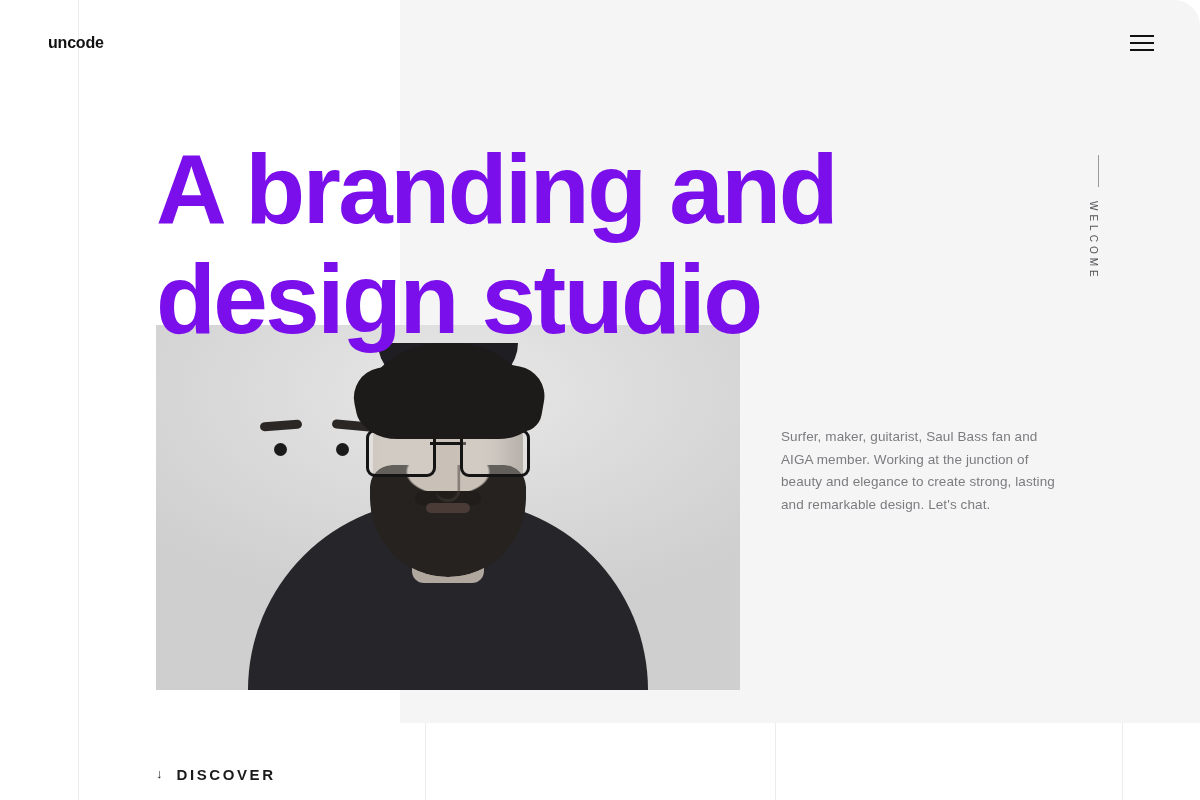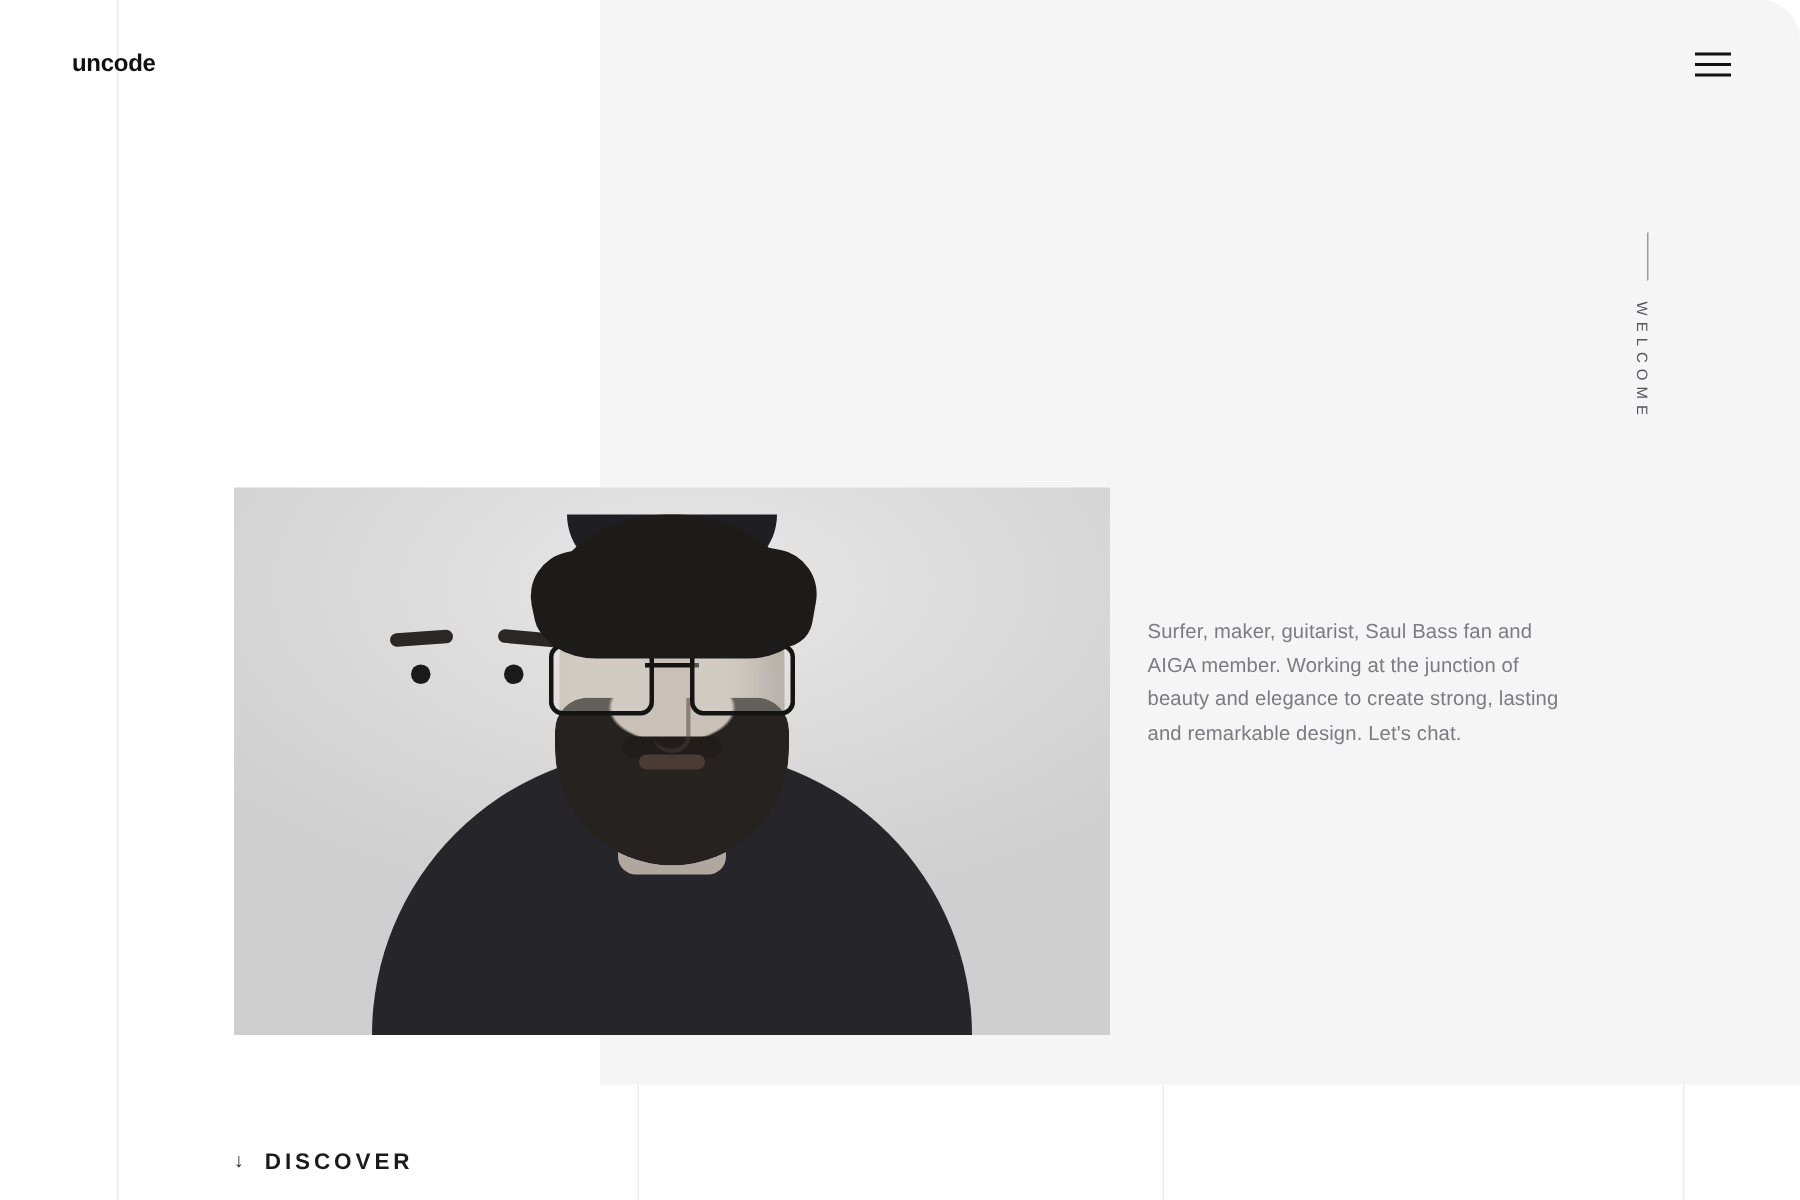--- a/index.html
+++ b/index.html
@@ -295,21 +295,21 @@
     pointer-events: none;
     white-space: pre-line;
   }
 
   
   .intro-text {
     position: absolute;
     left: 765px;
     top: 410px;
     width: 285px;
-    margin: 0;
+    margin: 16px;
     font-family: "Liberation Sans", sans-serif;
     font-size: 13.5px;
     line-height: 22.5px;
     color: #7c7c80;
     letter-spacing: 0.1px;
     z-index: 20;
   }
 
   
   .welcome-wrap {
@@ -401,20 +401,22 @@
         <div class="bridge"></div>
         <div class="lens r"></div>
       </div>
       <div class="hair">
         <div class="hair-tuftL"></div>
         <div class="hair-tuftR"></div>
       </div>
     </div>
   </div>
 
+  <h1 class="hero-heading">A branding and
+design studio</h1>
 
   <p class="intro-text">Surfer, maker, guitarist, Saul Bass fan and AIGA member. Working at the junction of beauty and elegance to create strong, lasting and remarkable design. Let's chat.</p>
 
   <div class="welcome-wrap">
     <div class="welcome-rule"></div>
     <div class="welcome-text">WELCOME</div>
   </div>
 
   <div class="discover">
     <span class="discover-arrow">↓</span>

